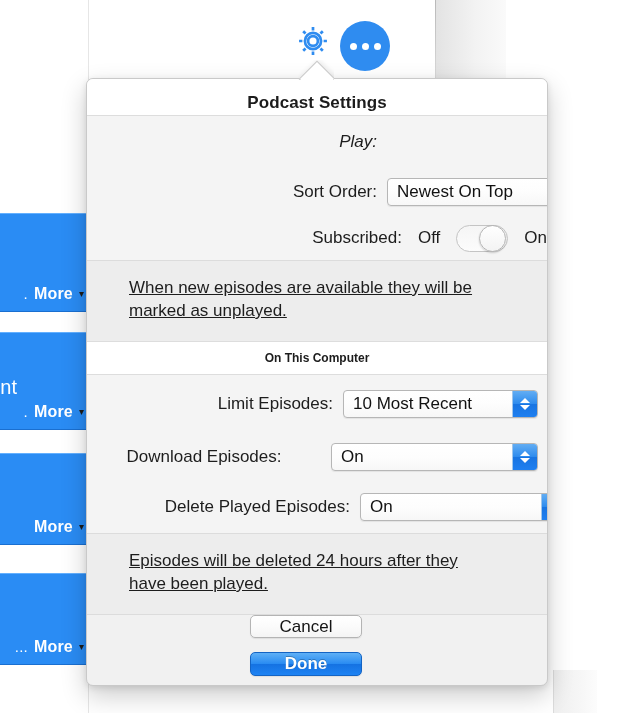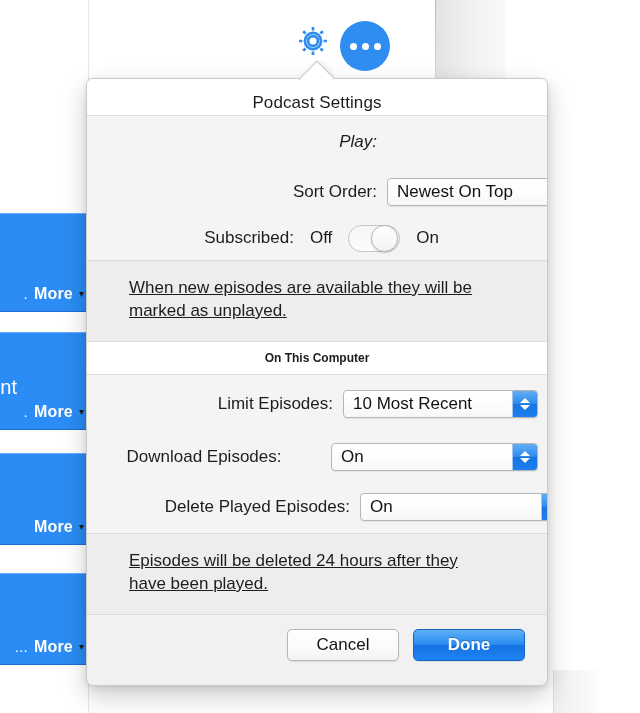--- a/index.html
+++ b/index.html
@@ -161,21 +161,21 @@
   .pop-title-bar {
     height: 36px;
     background: #ffffff;
     border-bottom: 1px solid #dddddd;
     display: flex;
     align-items: center;
     justify-content: center;
   }
   .pop-title {
     font-size: 17px;
-    font-weight: normal;
+    font-weight: bold;
     color: #1c1c1c;
     letter-spacing: .1px;
     margin-top: 12px;
   }
 
   .section {
     background: #f4f4f4;
   }
   .section-sep {
     height: 1px;
@@ -258,21 +258,20 @@
   }
   .chev-up { border-bottom: 5px solid #ffffff; }
   .chev-down { border-top: 5px solid #ffffff; }
 
   
   .switch-row {
     display: flex;
     align-items: center;
     justify-content: flex-end;
     height: 44px;
-    padding-right: 108px;
     gap: 16px;
   }
   .switch-label-main {
     font-size: 17px;
     color: #1d1d1d;
   }
   .switch-side {
     font-size: 17px;
     color: #1d1d1d;
   }
@@ -310,20 +309,21 @@
   .footer {
     background: #f1f1f1;
     height: 62px;
     display: flex;
     align-items: center;
     justify-content: flex-end;
     gap: 14px;
     padding-right: 22px;
     border-top: 1px solid #dcdcdc;
     box-sizing: border-box;
+    flex-direction: column;
   }
   .btn {
     height: 32px;
     min-width: 112px;
     border-radius: 5px;
     font-size: 17px;
     display: flex;
     align-items: center;
     justify-content: center;
     box-sizing: border-box;

